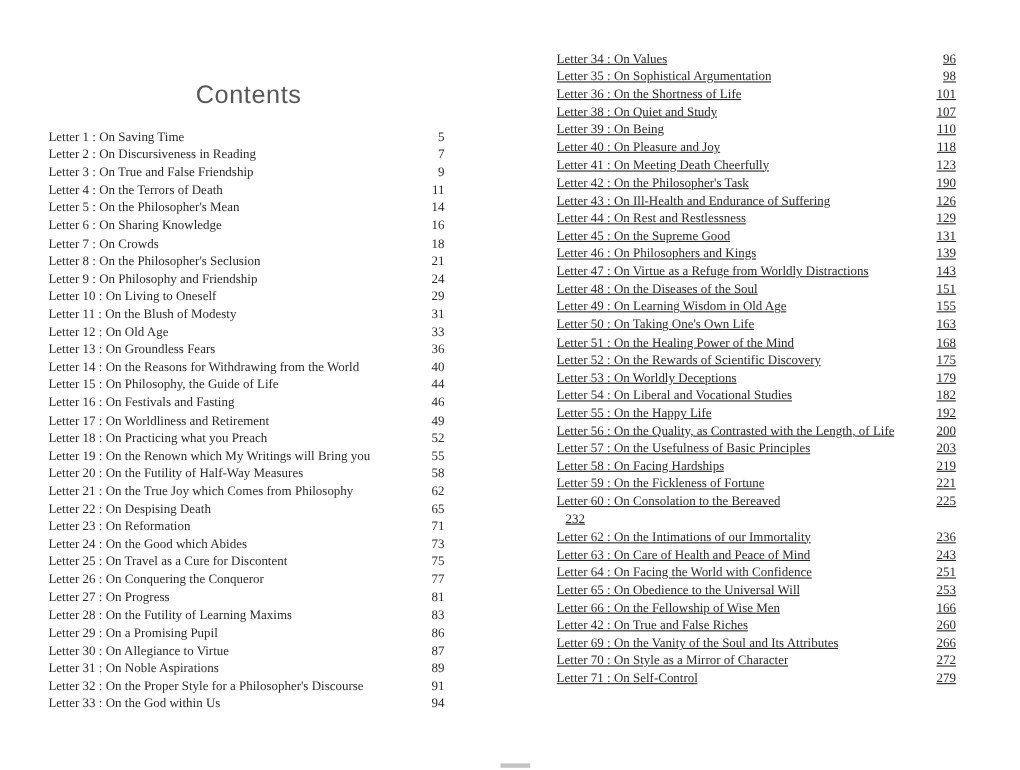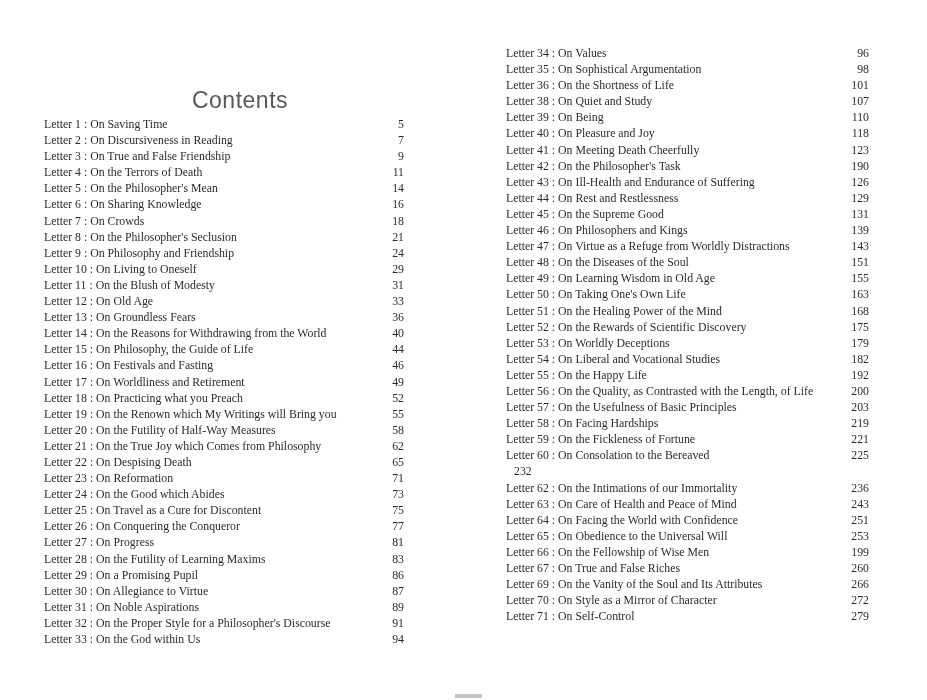--- a/index.html
+++ b/index.html
@@ -20,34 +20,35 @@
     position: absolute;
     left: 44px;
     top: 71px;
     width: 360px;
     text-align: center;
     font-family: "Liberation Sans", sans-serif;
     font-weight: 300;
     font-size: 23px;
     letter-spacing: 0.5px;
     color: #585858;
-    margin: 16px;
+    margin: 2px;
   }
   .entries {
     position: absolute;
     width: 360px;
   }
   .entries-left {
     left: 44px;
     top: 116px;
   }
   .entries-right {
     left: 506px;
     top: 45px;
     width: 363px;
+    text-decoration: underline;
   }
   .row {
     display: flex;
     justify-content: space-between;
     align-items: baseline;
     height: 16.1px;
     line-height: 16.1px;
     font-size: 11.8px;
     white-space: nowrap;
   }
@@ -392,25 +393,25 @@
     <span class="pagenum">251</span>
   </div>
 
   <div class="row">
     <span class="label">Letter 65 : On Obedience to the Universal Will</span>
     <span class="pagenum">253</span>
   </div>
 
   <div class="row">
     <span class="label">Letter 66 : On the Fellowship of Wise Men</span>
-    <span class="pagenum">199</span>
-  </div>
-
-  <div class="row">
-    <span class="label">Letter 67 : On True and False Riches</span>
+    <span class="pagenum">166</span>
+  </div>
+
+  <div class="row">
+    <span class="label">Letter 42 : On True and False Riches</span>
     <span class="pagenum">260</span>
   </div>
 
 
   <div class="row">
     <span class="label">Letter 69 : On the Vanity of the Soul and Its Attributes</span>
     <span class="pagenum">266</span>
   </div>
 
   <div class="row">

